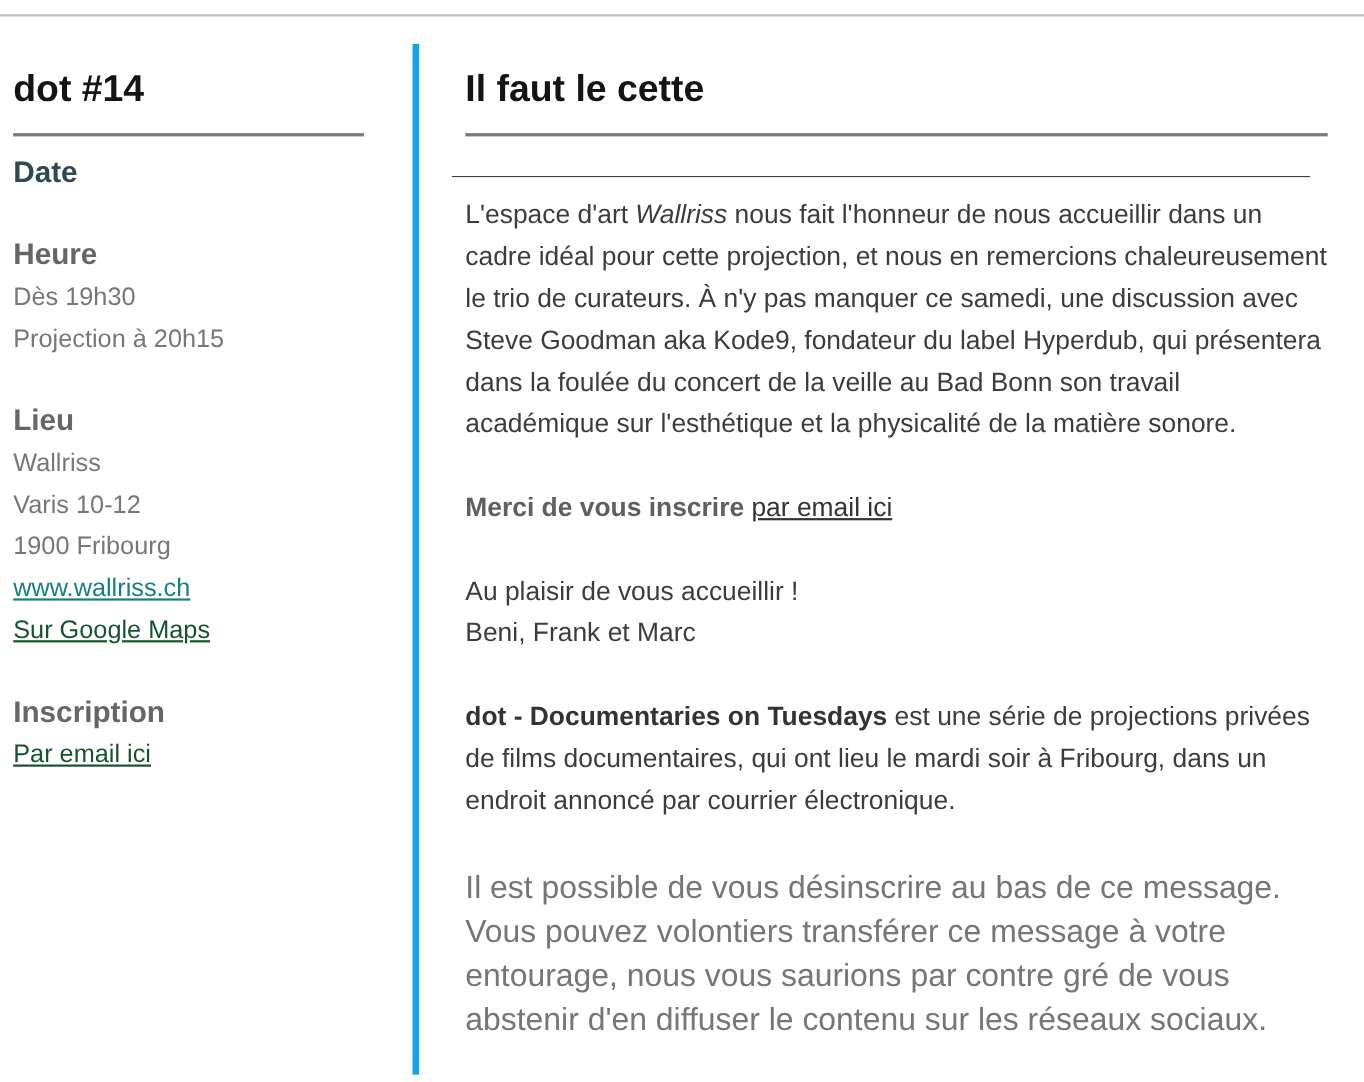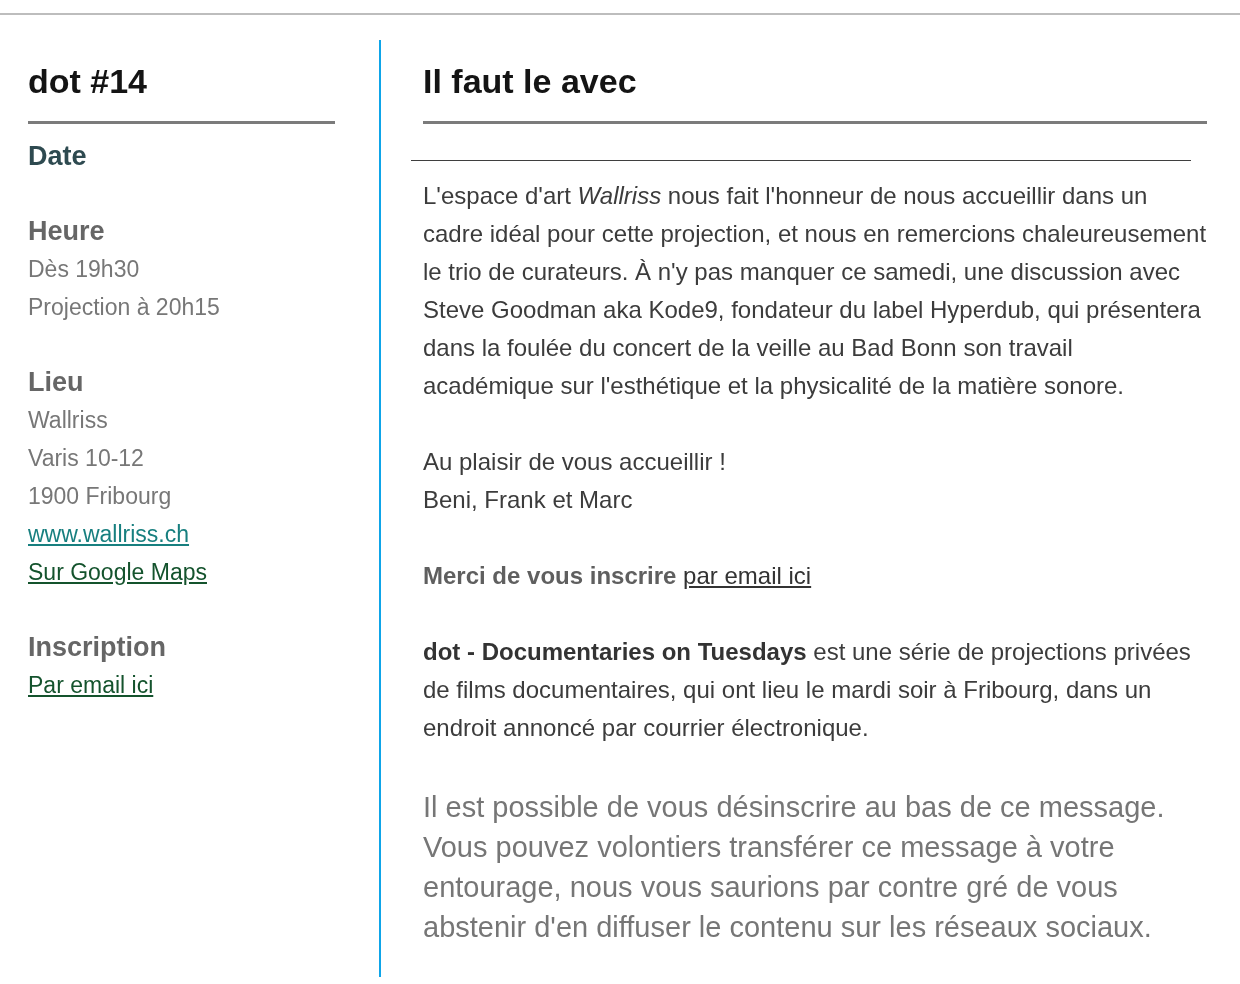--- a/index.html
+++ b/index.html
@@ -18,23 +18,23 @@
   .columns {
     display: flex;
     margin-top: 25px;
     height: 937px;
   }
 
   
   .sidebar {
     width: 381px;
     flex: 0 0 381px;
-    padding-left: 28px;
+    padding-left: 12px;
     padding-right: 44px;
-    border-right: 2px solid #0ea5e9;
+    border-right: 6px solid #0ea5e9;
   }
   .side-title {
     margin-top: 22px;
     font-size: 34px;
     font-weight: bold;
     color: #141414;
     line-height: 1.15;
   }
   .side-title-rule {
     border: none;
@@ -137,31 +137,31 @@
       <div class="side-line"><a class="side-link">Sur Google Maps</a></div>
     </div>
 
     <div class="section">
       <div class="section-label">Inscription</div>
       <div class="side-line"><a class="side-link">Par email ici</a></div>
     </div>
   </div>
 
   <div class="main-col">
-    <div class="main-title">Il faut le avec</div>
+    <div class="main-title">Il faut le cette</div>
     <hr class="main-title-rule">
     <hr class="content-rule">
 
     <p class="para first"><span>L'espace d'art </span><span class="italic">Wallriss</span><span> nous fait l'honneur de nous accueillir dans un cadre idéal pour cette projection, et nous en remercions chaleureusement le trio de curateurs. À n'y pas manquer ce samedi, une discussion avec Steve Goodman aka Kode9, fondateur du label Hyperdub, qui présentera dans la foulée du concert de la veille au Bad Bonn son travail académique sur l'esthétique et la physicalité de la matière sonore.</span></p>
 
+    <p class="para"><span class="bold-grey">Merci de vous inscrire </span><a class="main-link">par email ici</a></p>
+
     <p class="para">
       <span style="display:block">Au plaisir de vous accueillir !</span>
       <span style="display:block">Beni, Frank et Marc</span>
     </p>
-
-    <p class="para"><span class="bold-grey">Merci de vous inscrire </span><a class="main-link">par email ici</a></p>
 
     <p class="para"><span class="bold-dark">dot - Documentaries on Tuesdays</span><span> est une série de projections privées de films documentaires, qui ont lieu le mardi soir à Fribourg, dans un endroit annoncé par courrier électronique.</span></p>
 
     <p class="footer-note">Il est possible de vous désinscrire au bas de ce message. Vous pouvez volontiers transférer ce message à votre entourage, nous vous saurions par contre gré de vous abstenir d'en diffuser le contenu sur les réseaux sociaux.</p>
   </div>
 
 </div>
 
 </body></html>

